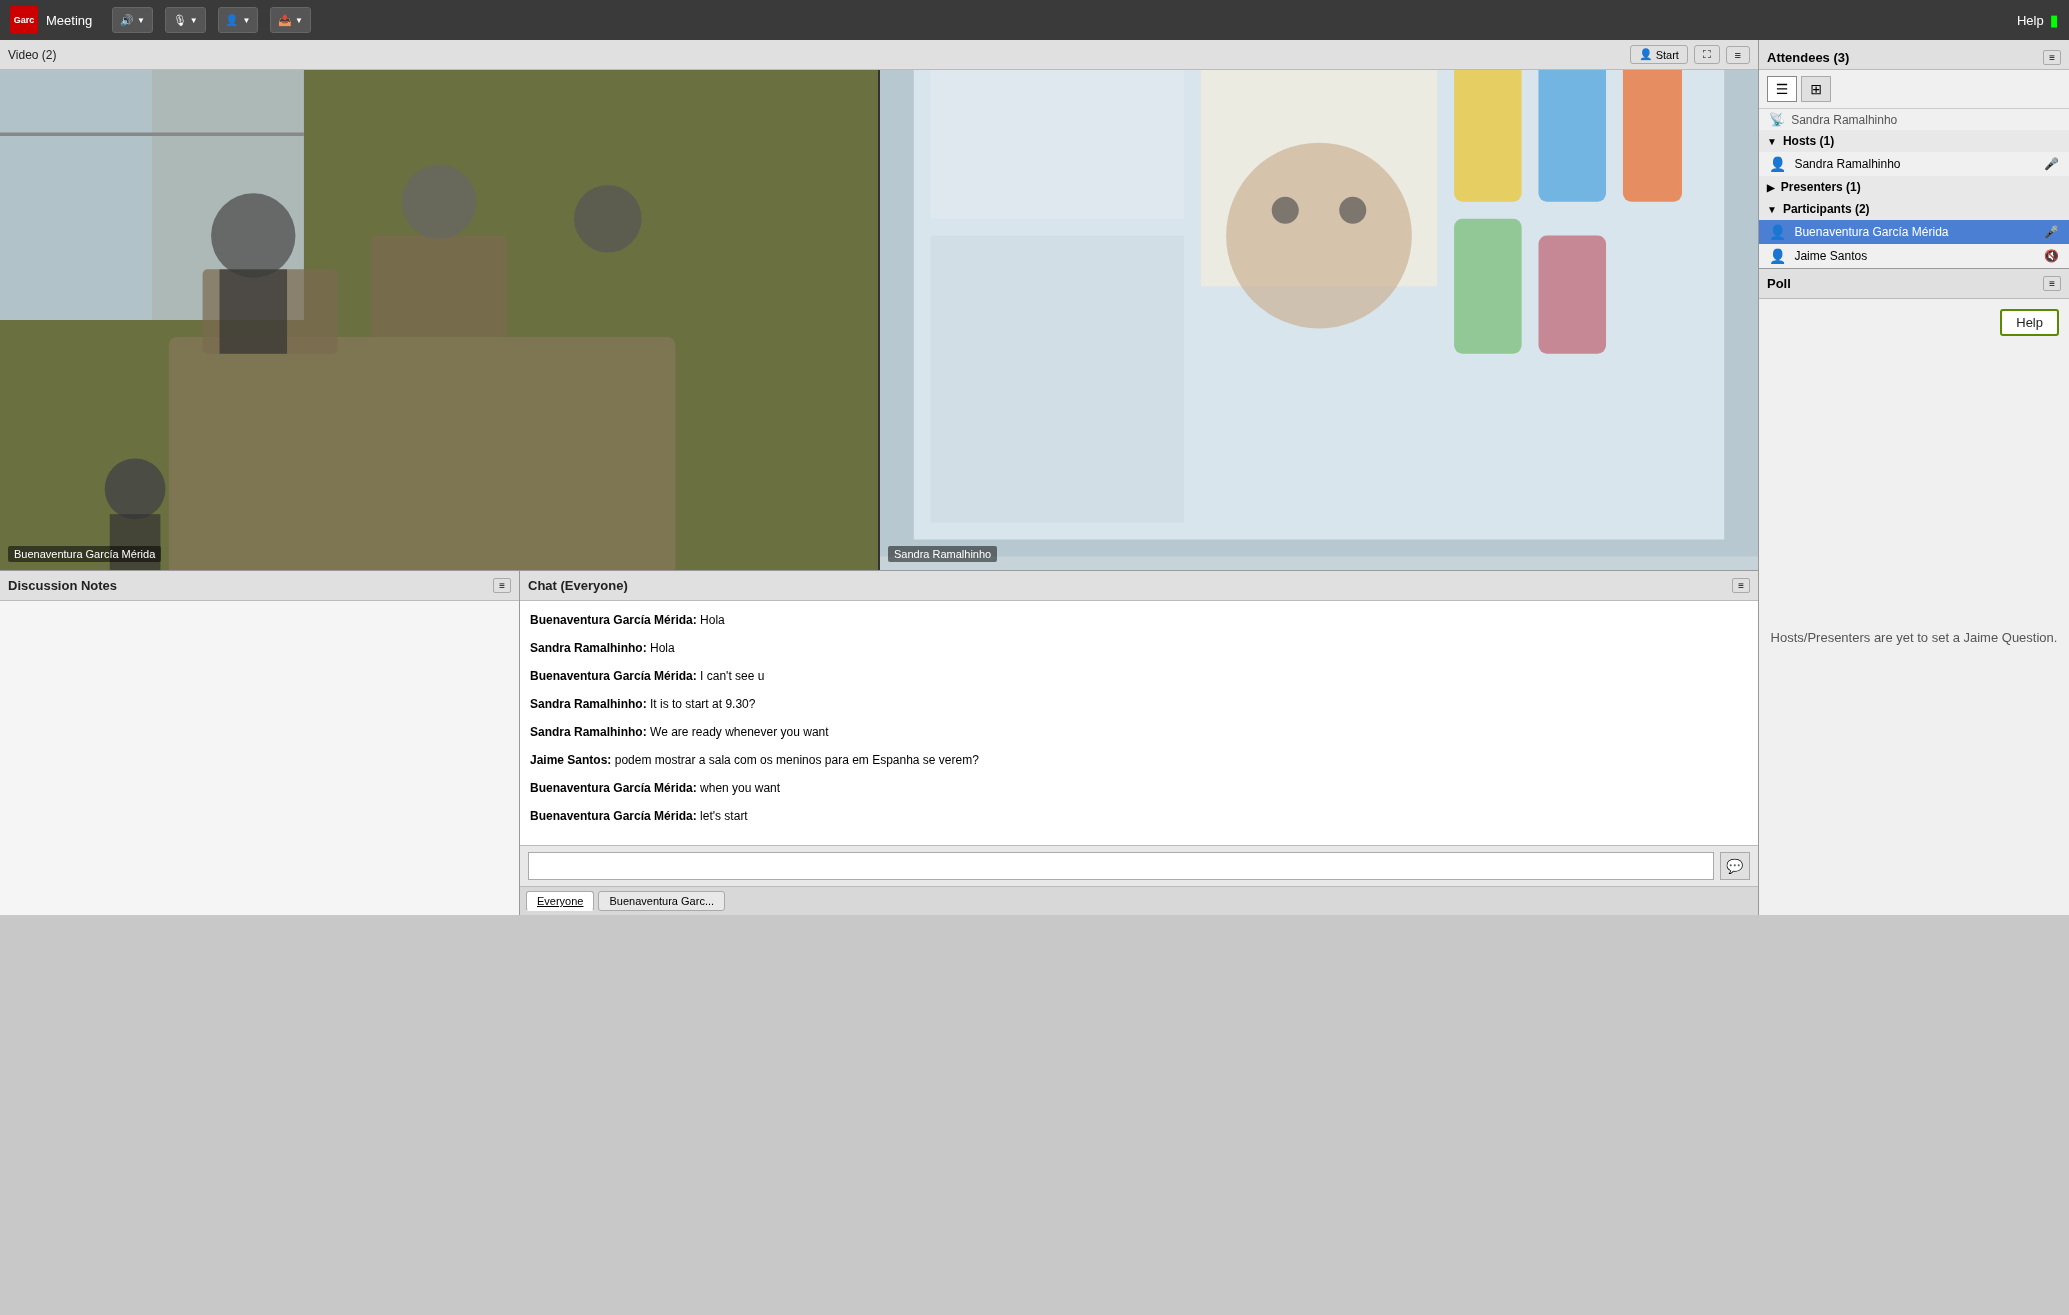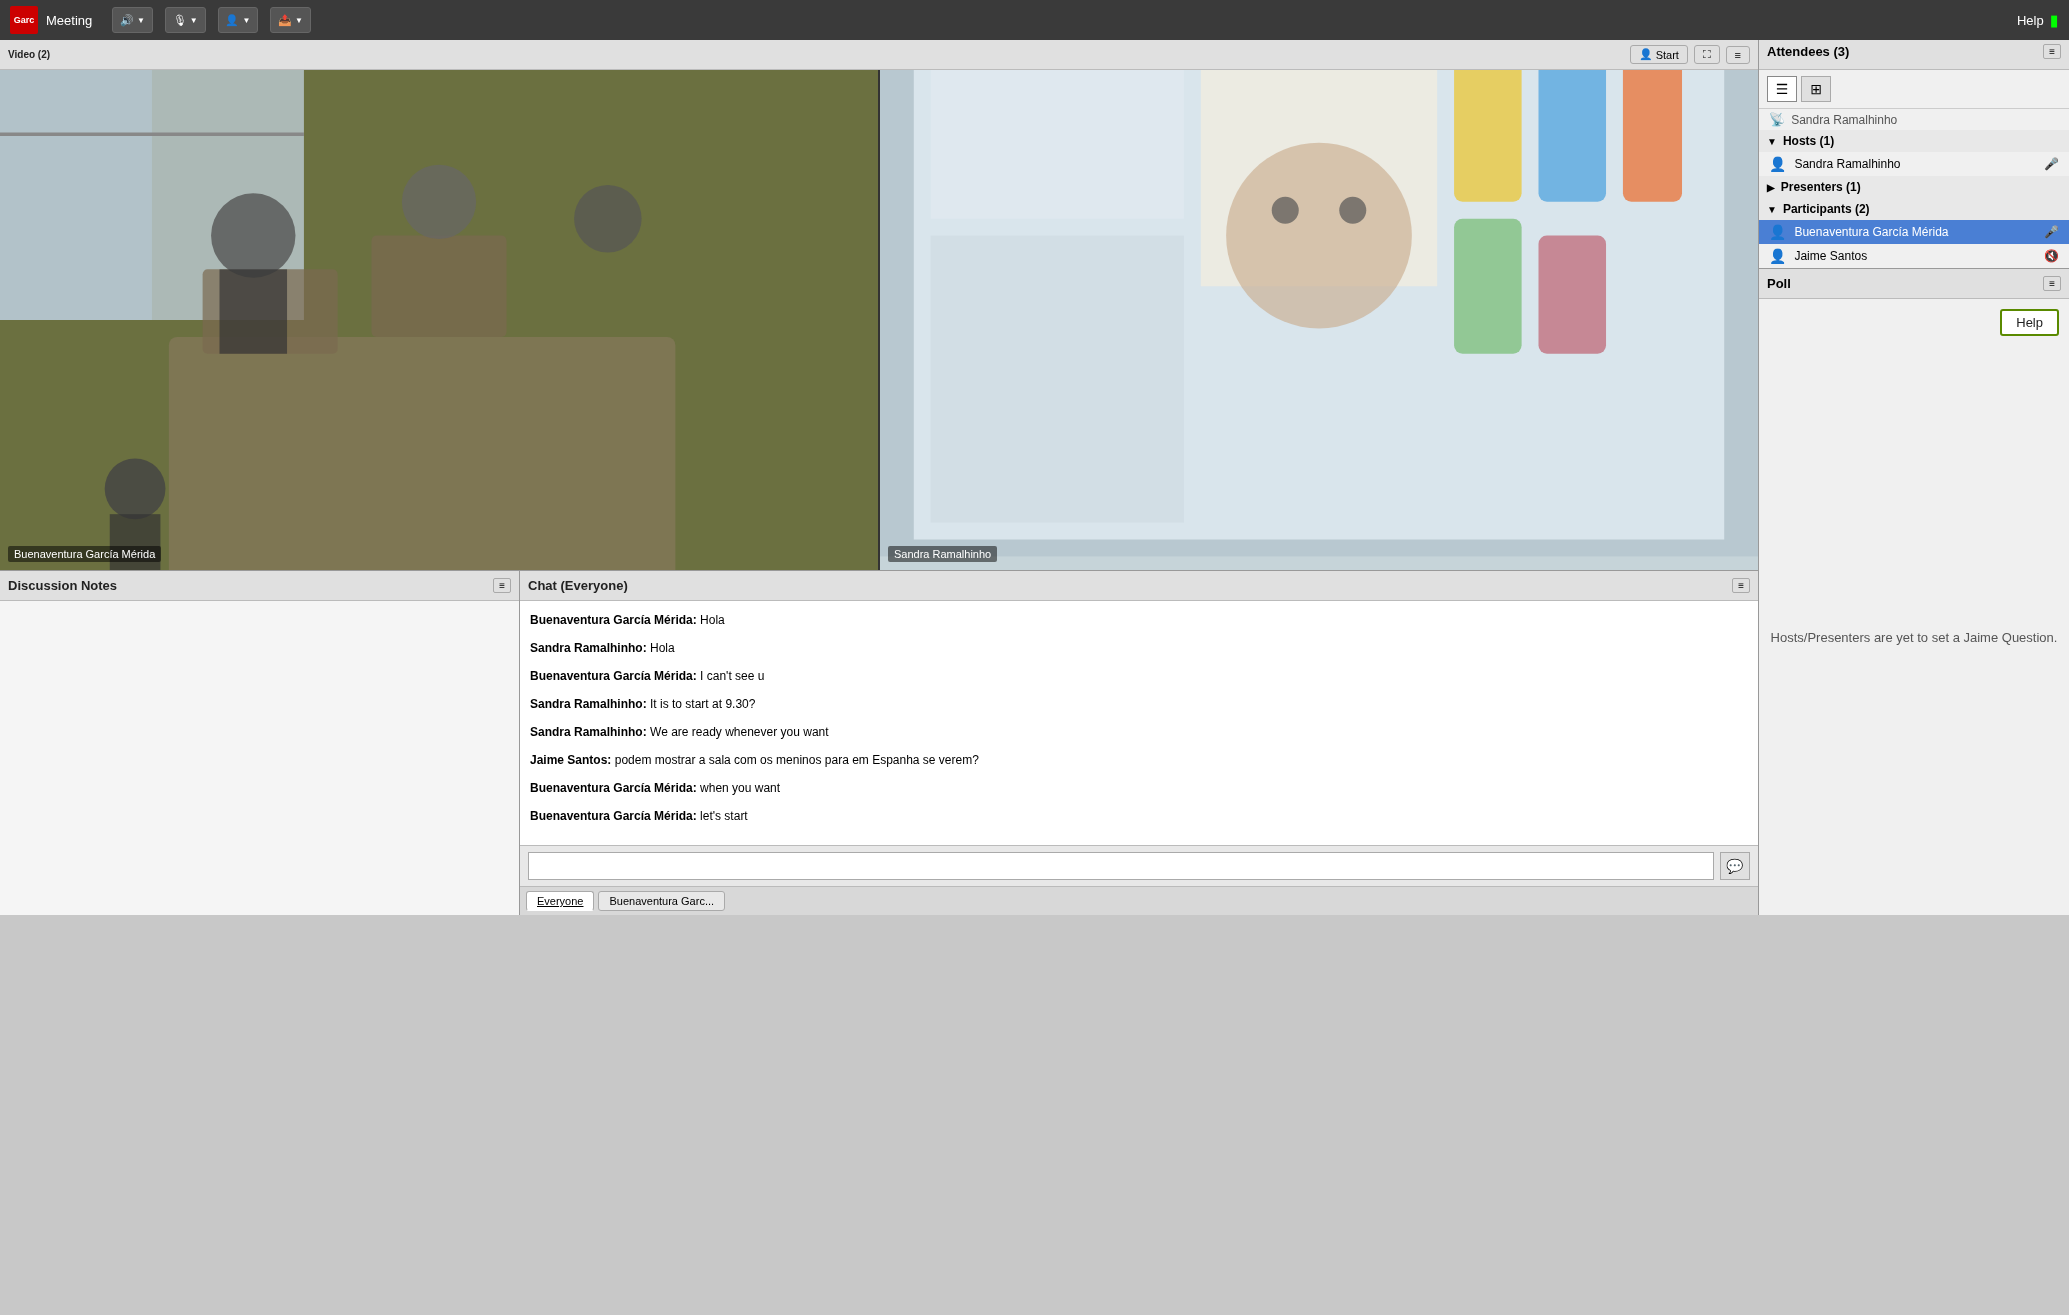--- a/index.html
+++ b/index.html
@@ -50,21 +50,21 @@
 
     
     #video-panel {
       background: #ddd; border-bottom: 1px solid #999;
       flex: 0 0 auto;
     }
     #video-header {
       display: flex; align-items: center; justify-content: space-between;
       padding: 4px 8px; background: #e0e0e0; border-bottom: 1px solid #bbb; height: 30px;
     }
-    #video-header .panel-title { font-size: 10px; font-weight: bold; color: #222; text-align: right; }
+    #video-header .panel-title { font-size: 12px; font-weight: normal; color: #222; text-align: right; }
     #video-header .video-controls { display: flex; gap: 6px; align-items: center; }
     .vid-ctrl-btn {
       background: #e0e0e0; border: 1px solid #aaa; padding: 2px 8px;
       border-radius: 3px; font-size: 11px; cursor: pointer; display: flex; align-items: center; gap: 3px;
     }
     #video-content {
       display: flex; height: 500px; background: #000;
     }
     .video-feed {
       flex: 1; position: relative; overflow: hidden;
@@ -133,21 +133,21 @@
     .chat-tab.active { background: #fff; border-bottom: 1px solid #fff; text-decoration: underline; }
 
     
     #right-col {
       display: flex; flex-direction: column;
     }
     #attendees-panel {
       flex: 0 0 auto; border-bottom: 1px solid #999; background: #f0f0f0;
     }
     #attendees-header {
-      display: flex; align-items: flex-start; justify-content: space-between;
+      display: flex; align-items: flex-end; justify-content: space-between;
       padding: 4px 8px; background: #e0e0e0; border-bottom: 1px solid #bbb; height: 30px;
     }
     #attendees-header .panel-title { font-size: 13px; font-weight: bold; }
     #attendees-view-btns { display: flex; gap: 4px; padding: 6px 8px; border-bottom: 1px solid #ccc; }
     .view-btn {
       width: 30px; height: 26px; background: #e0e0e0; border: 1px solid #aaa;
       cursor: pointer; display: flex; align-items: center; justify-content: center; font-size: 14px;
     }
     .view-btn.active { background: #fff; border-color: #888; }
     .attendee-row {

